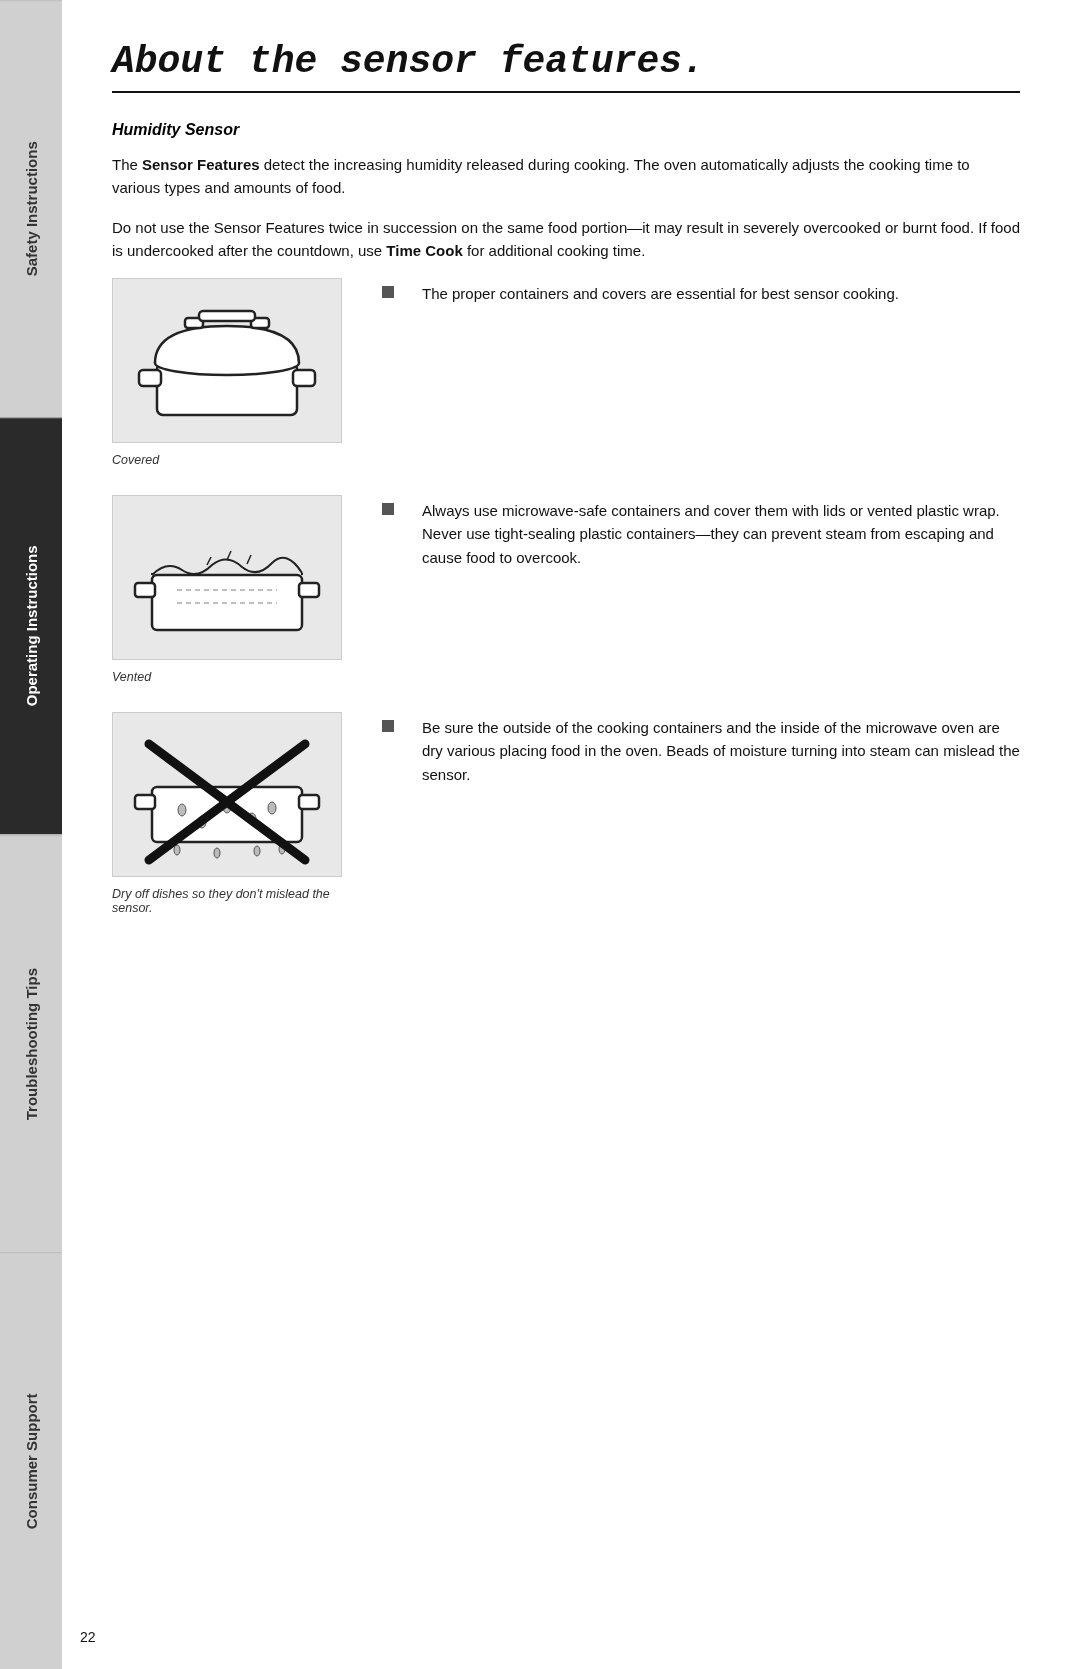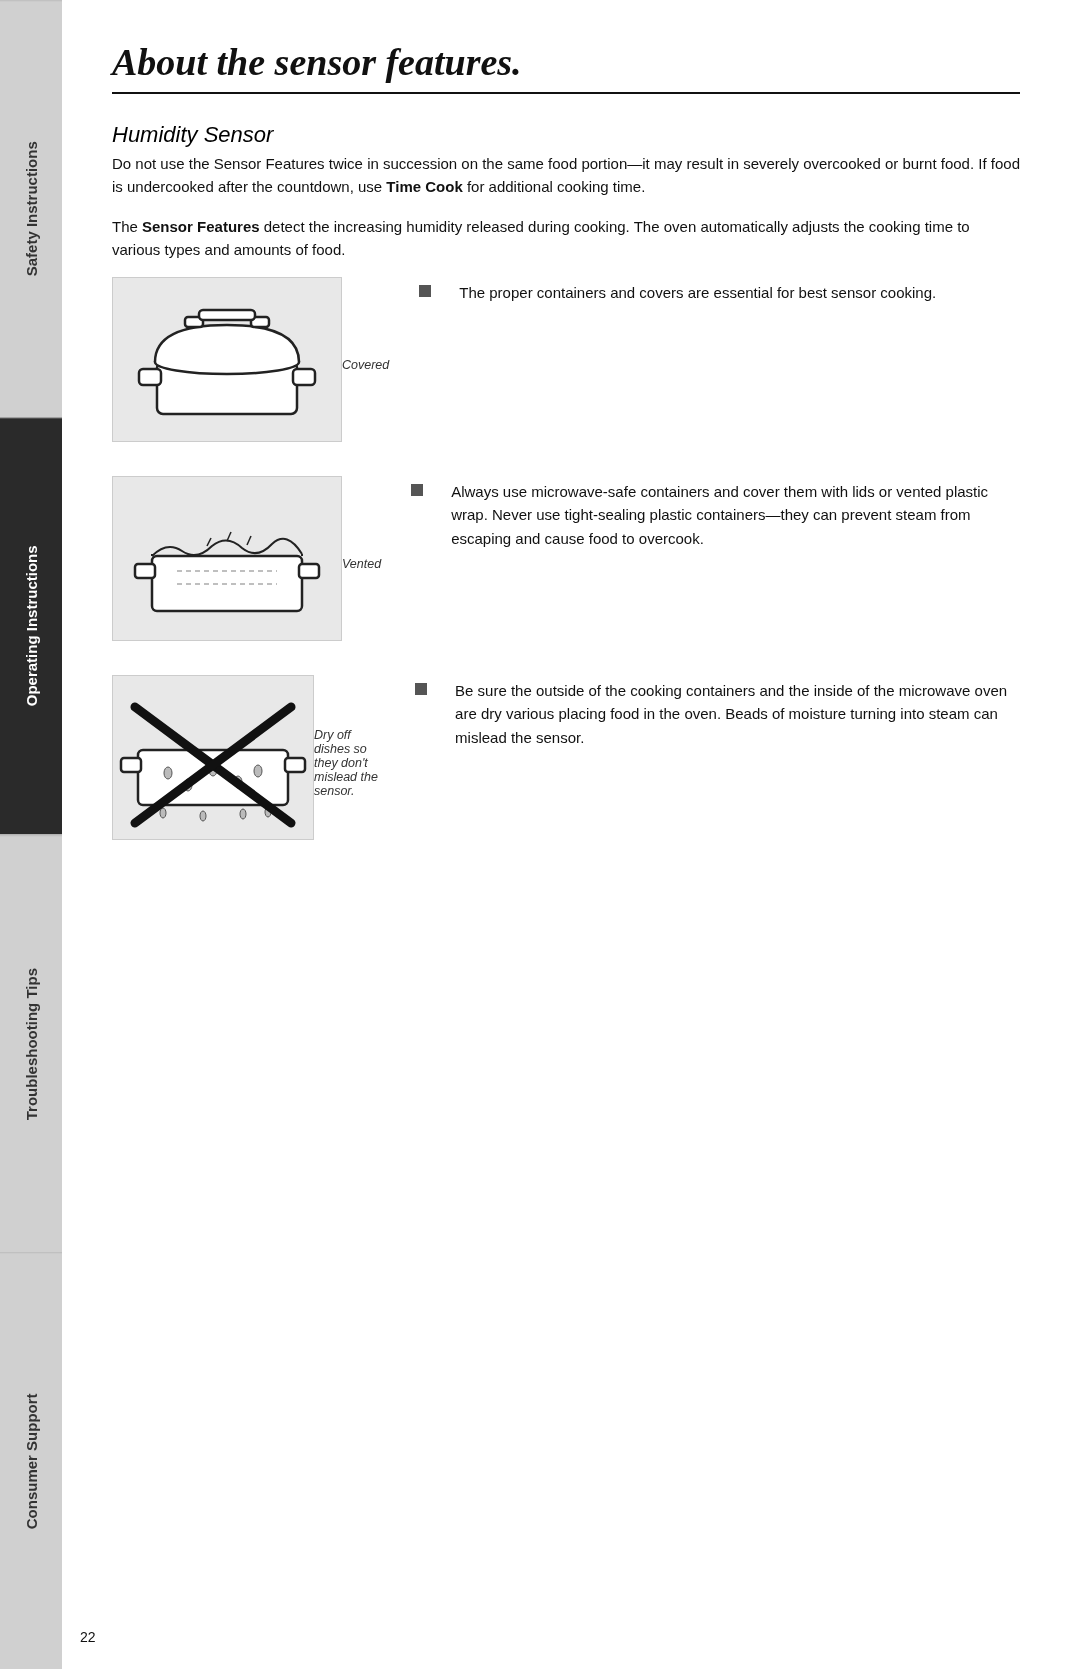--- a/index.html
+++ b/index.html
@@ -58,35 +58,35 @@
       padding: 40px 60px 40px 50px;
     }
 
     
     .page-title {
       font-size: 38px;
       font-weight: bold;
       font-style: italic;
       color: #111111;
       margin-bottom: 8px;
-      font-family: Liberation Serif, serif;
+      font-family: Liberation Mono, monospace;
     }
 
     .title-underline {
       height: 2px;
       background: #111111;
       margin-bottom: 28px;
     }
 
     
     .section-heading {
-      font-size: 22px;
-      font-weight: normal;
+      font-size: 16px;
+      font-weight: bold;
       font-style: italic;
-      margin-bottom: 4px;
+      margin-bottom: 14px;
       font-family: Arial, Helvetica, sans-serif;
     }
 
     
     .body-text {
       font-size: 15px;
       line-height: 1.55;
       color: #111111;
       margin-bottom: 16px;
       font-family: Arial, Helvetica, sans-serif;
@@ -101,22 +101,22 @@
       display: flex;
       flex-direction: row;
       align-items: flex-start;
       gap: 30px;
       margin-bottom: 28px;
     }
 
     .image-col {
       flex: 0 0 240px;
       display: flex;
-      flex-direction: row;
-      align-items: center;
+      flex-direction: column;
+      align-items: flex-start;
     }
 
     .image-box {
       background: #e8e8e8;
       width: 230px;
       height: 165px;
       display: flex;
       align-items: center;
       justify-content: center;
       border: 1px solid #ccc;
@@ -188,25 +188,25 @@
 </div>
 
 <div class="main-content">
 
   <div class="page-title">About the sensor features.</div>
   <div class="title-underline"></div>
 
   <div class="section-heading">Humidity Sensor</div>
 
   <div class="body-text">
+    The <strong>Sensor Features</strong> detect the increasing humidity released during cooking. The oven automatically adjusts the cooking time to various types and amounts of food.
+  </div>
+
+  <div class="body-text">
     Do not use the Sensor Features twice in succession on the same food portion—it may result in severely overcooked or burnt food. If food is undercooked after the countdown, use <strong>Time Cook</strong> for additional cooking time.
-  </div>
-
-  <div class="body-text">
-    The <strong>Sensor Features</strong> detect the increasing humidity released during cooking. The oven automatically adjusts the cooking time to various types and amounts of food.
   </div>
 
   <div class="two-col">
     <div class="image-col">
       <div class="image-box">
 
         <svg class="illustration-svg" viewBox="0 0 200 145" xmlns="http://www.w3.org/2000/svg">
 
           <rect x="30" y="75" width="140" height="52" rx="6" ry="6" fill="white" stroke="#222" stroke-width="2.5"></rect>
 

